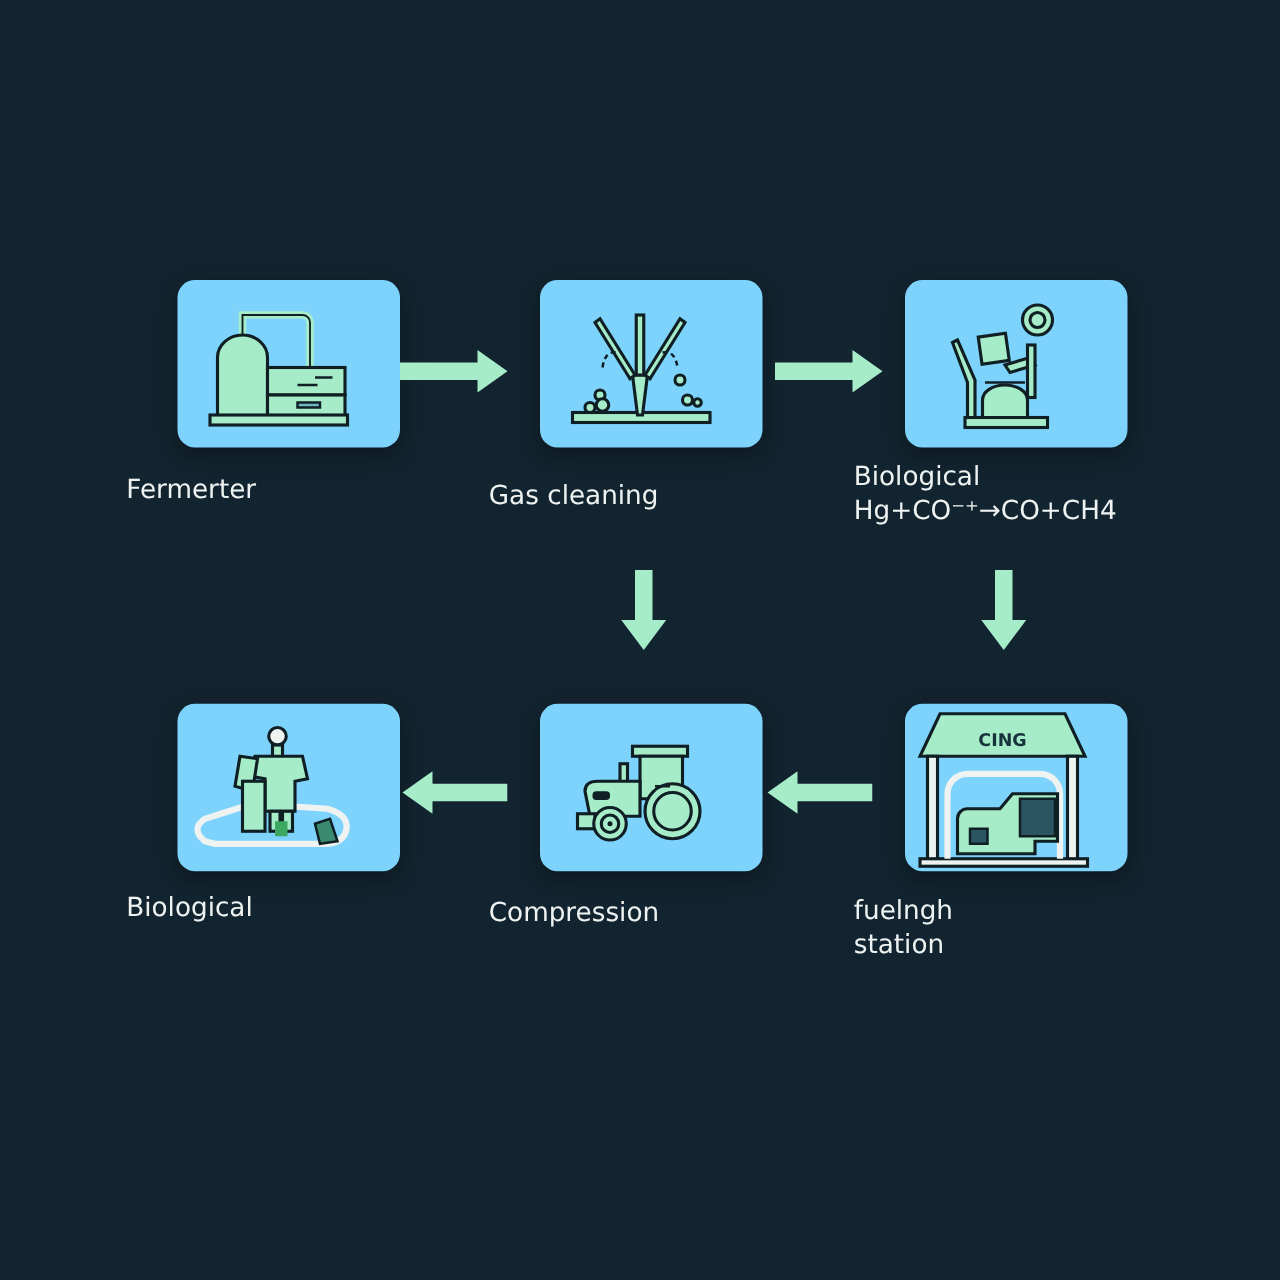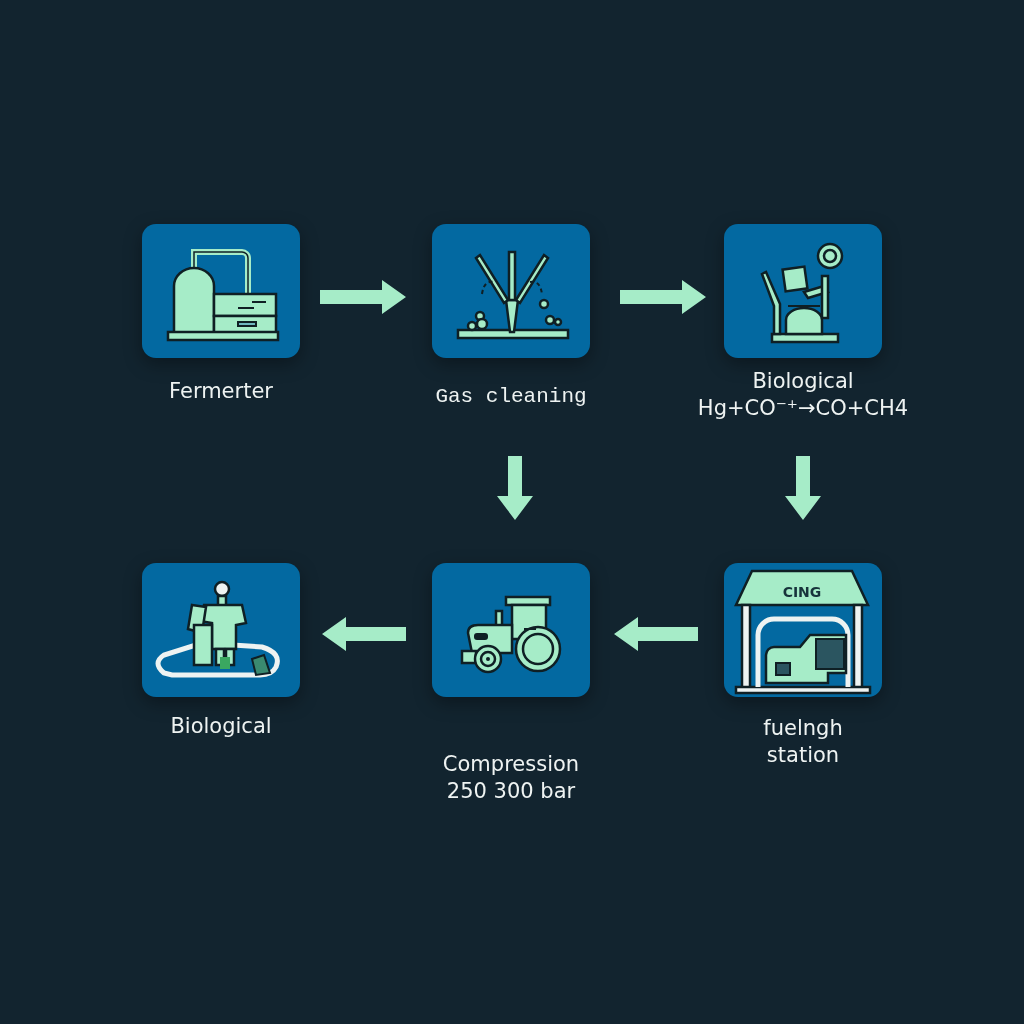--- a/index.html
+++ b/index.html
@@ -3,27 +3,27 @@
 <meta charset="utf-8">
 <style>
   html, body { margin:0; padding:0; }
   body {
     width:1024px; height:1024px; overflow:hidden;
     background:#12242f;
     font-family:"DejaVu Sans", sans-serif;
     position:relative;
   }
   .tile {
-    position:absolute; width:158px; height:134px;
-    background:#0369a1; border-radius:14px;
+    position:absolute; width:178px; height:134px;
+    background:#7dd3fc; border-radius:14px;
     box-shadow:0 6px 18px rgba(0,0,0,0.35);
   }
   .tile svg { position:absolute; left:0; top:0; width:158px; height:134px; }
   .label {
-    position:absolute; width:240px; text-align:center;
+    position:absolute; width:240px; 
     color:#eef3f2; font-size:21px; line-height:27px;
   }
   .arrow { position:absolute; }
   .arrow svg { display:block; }
 </style>
 </head>
 <body>
 
 <div class="tile" style="left:142px;top:224px;">
   <svg viewBox="0 0 158 134">
@@ -66,21 +66,21 @@
       <circle cx="50" cy="100" r="5"></circle>
       <circle cx="118" cy="96" r="4"></circle>
       <circle cx="126" cy="98" r="3"></circle>
     </g>
     <g stroke="#0f1f24" stroke-width="2" fill="none" stroke-dasharray="4 3">
       <path d="M50 70 Q52 56 62 58"></path>
       <path d="M98 58 Q108 56 110 70"></path>
     </g>
   </svg>
 </div>
-<div class="label" style="left:391px;top:383px;font-family:Liberation Mono, monospace;">
+<div class="label" style="left:391px;top:383px;">
   <div>Gas cleaning</div>
 </div>
 
 <div class="arrow" style="left:620px;top:280px;">
   <svg width="88" height="34" viewBox="0 0 88 34">
       <path d="M0 10 H62 V0 L86 17 L62 34 V24 H0 Z" fill="#a6ecc8"></path>
     </svg>
 </div>
 
 <div class="tile" style="left:724px;top:224px;">
@@ -151,23 +151,22 @@
       <circle cx="106" cy="86" r="22"></circle>
       <circle cx="106" cy="86" r="15" fill="none"></circle>
       <circle cx="56" cy="96" r="13"></circle>
       <circle cx="56" cy="96" r="7" fill="none"></circle>
     </g>
     <rect x="42" y="70" width="14" height="7" rx="3" fill="#0f1f24"></rect>
     <circle cx="56" cy="96" r="2" fill="#0f1f24"></circle>
     <line x1="92" y1="66" x2="104" y2="66" stroke="#0f1f24" stroke-width="2"></line>
   </svg>
 </div>
-<div class="label" style="left:391px;top:717px;margin-top:34px;">
+<div class="label" style="left:391px;top:717px;">
   <div>Compression</div>
-  <div>250 300 bar</div>
 </div>
 
 <div class="arrow" style="left:612px;top:617px;">
   <svg width="86" height="34" viewBox="0 0 86 34">
       <path d="M86 10 H26 V0 L2 17 L26 34 V24 H86 Z" fill="#a6ecc8"></path>
     </svg>
 </div>
 
 <div class="tile" style="left:724px;top:563px;">
   <svg viewBox="0 0 158 134">

